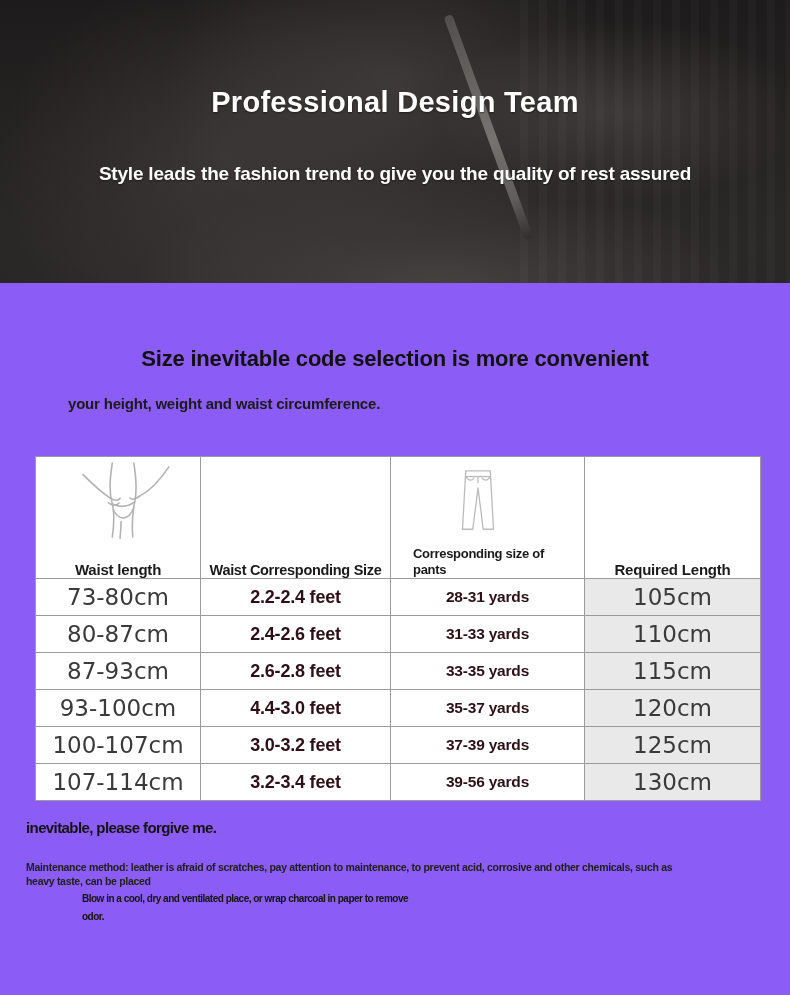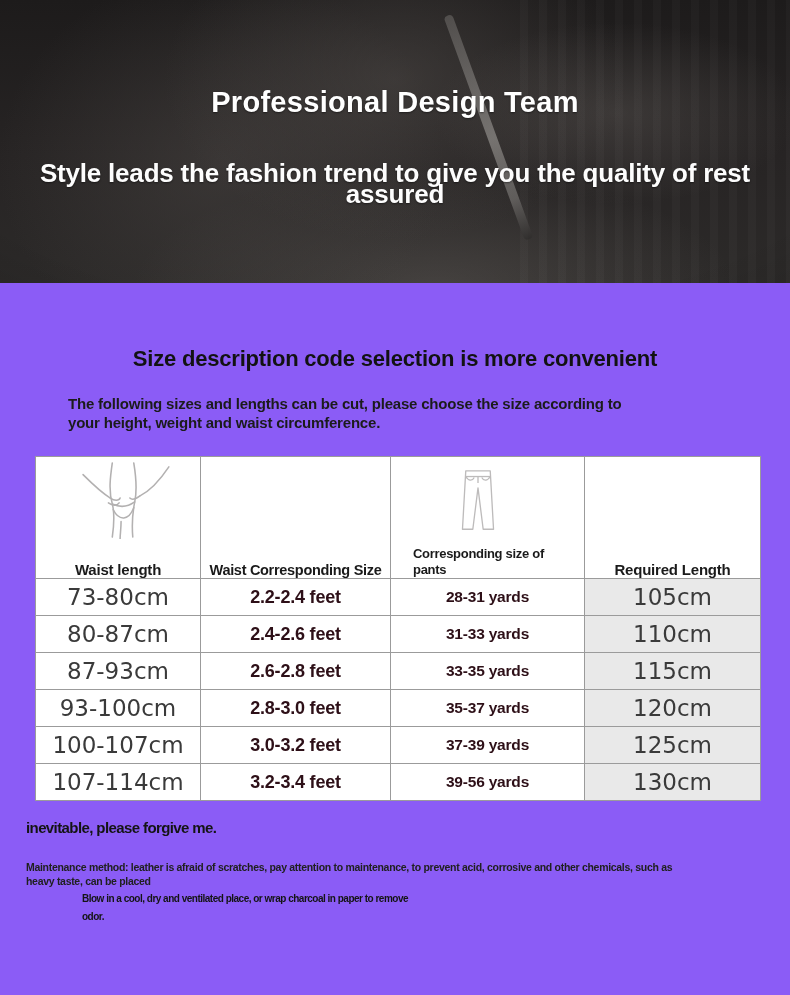--- a/index.html
+++ b/index.html
@@ -29,21 +29,21 @@
     background:linear-gradient(90deg,#5d5a58 0%,#8b8885 55%,#6f6c6a 82%,#2e2c2b 100%);
     transform:rotate(70deg);transform-origin:left top;opacity:.75;
   }
   .hero-title{
     position:absolute;left:0;top:87px;width:790px;text-align:center;
     font-size:29px;line-height:31px;font-weight:bold;color:#ffffff;letter-spacing:.3px;
     text-shadow:0 1px 2px rgba(0,0,0,.45);
   }
   .hero-subtitle{
     position:absolute;left:0;top:163px;width:790px;text-align:center;
-    font-size:26px;line-height:21px;font-weight:bold;color:#fdfdfd;letter-spacing:-0.2px;
+    font-size:19px;line-height:21px;font-weight:bold;color:#fdfdfd;letter-spacing:-0.2px;
     text-shadow:0 1px 2px rgba(0,0,0,.45);
   }
 
   
   .size-title{
     position:absolute;left:0;top:347px;width:790px;text-align:center;
     font-size:22px;line-height:24px;font-weight:bold;color:#121212;letter-spacing:-0.2px;
   }
   .size-desc{
     position:absolute;left:68px;top:395px;
@@ -107,24 +107,23 @@
 
 <div class="page">
 
   <div class="hero">
     <div class="hero-stripes"></div>
     <div class="pencil"></div>
     <div class="hero-title">Professional Design Team</div>
     <div class="hero-subtitle">Style leads the fashion trend to give you the quality of rest assured</div>
   </div>
 
-  <div class="size-title">Size description code selection is more convenient</div>
+  <div class="size-title">Size inevitable code selection is more convenient</div>
 
   <div class="size-desc">
-    <span>The following sizes and lengths can be cut, please choose the size according to</span>
     <span>your height, weight and waist circumference.</span>
   </div>
 
   <table class="size-table">
     <colgroup>
       <col style="width:165px">
         <col style="width:190px">
         <col style="width:194px">
         <col style="width:176px">
     </colgroup>
@@ -177,21 +176,21 @@
         <td class="c4">110cm</td>
       </tr>
       <tr>
         <td class="c1">87-93cm</td>
         <td class="c2">2.6-2.8 feet</td>
         <td class="c3">33-35 yards</td>
         <td class="c4">115cm</td>
       </tr>
       <tr>
         <td class="c1">93-100cm</td>
-        <td class="c2">2.8-3.0 feet</td>
+        <td class="c2">4.4-3.0 feet</td>
         <td class="c3">35-37 yards</td>
         <td class="c4">120cm</td>
       </tr>
       <tr>
         <td class="c1">100-107cm</td>
         <td class="c2">3.0-3.2 feet</td>
         <td class="c3">37-39 yards</td>
         <td class="c4">125cm</td>
       </tr>
       <tr>

